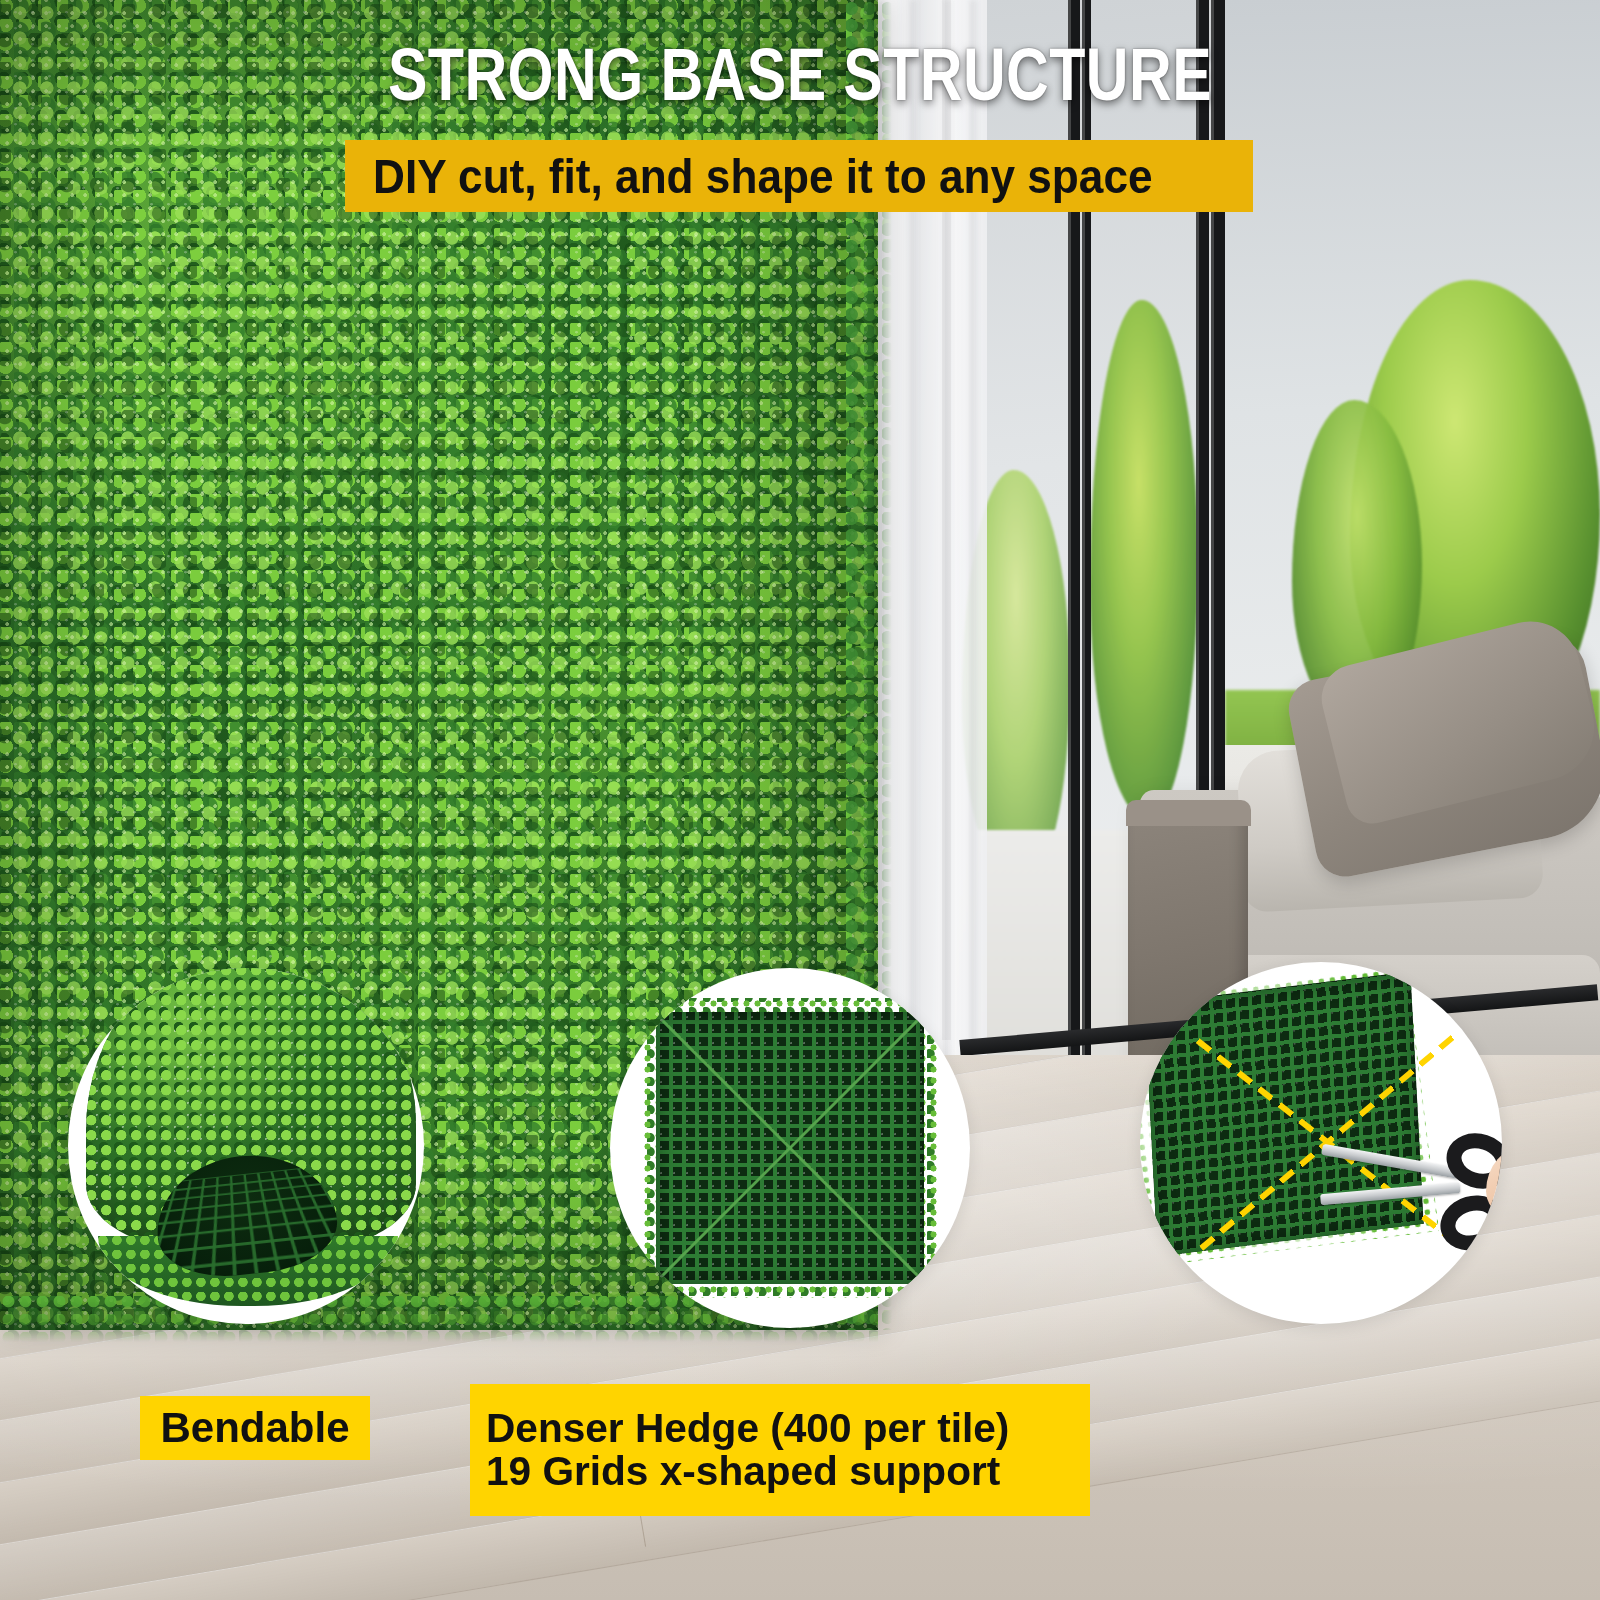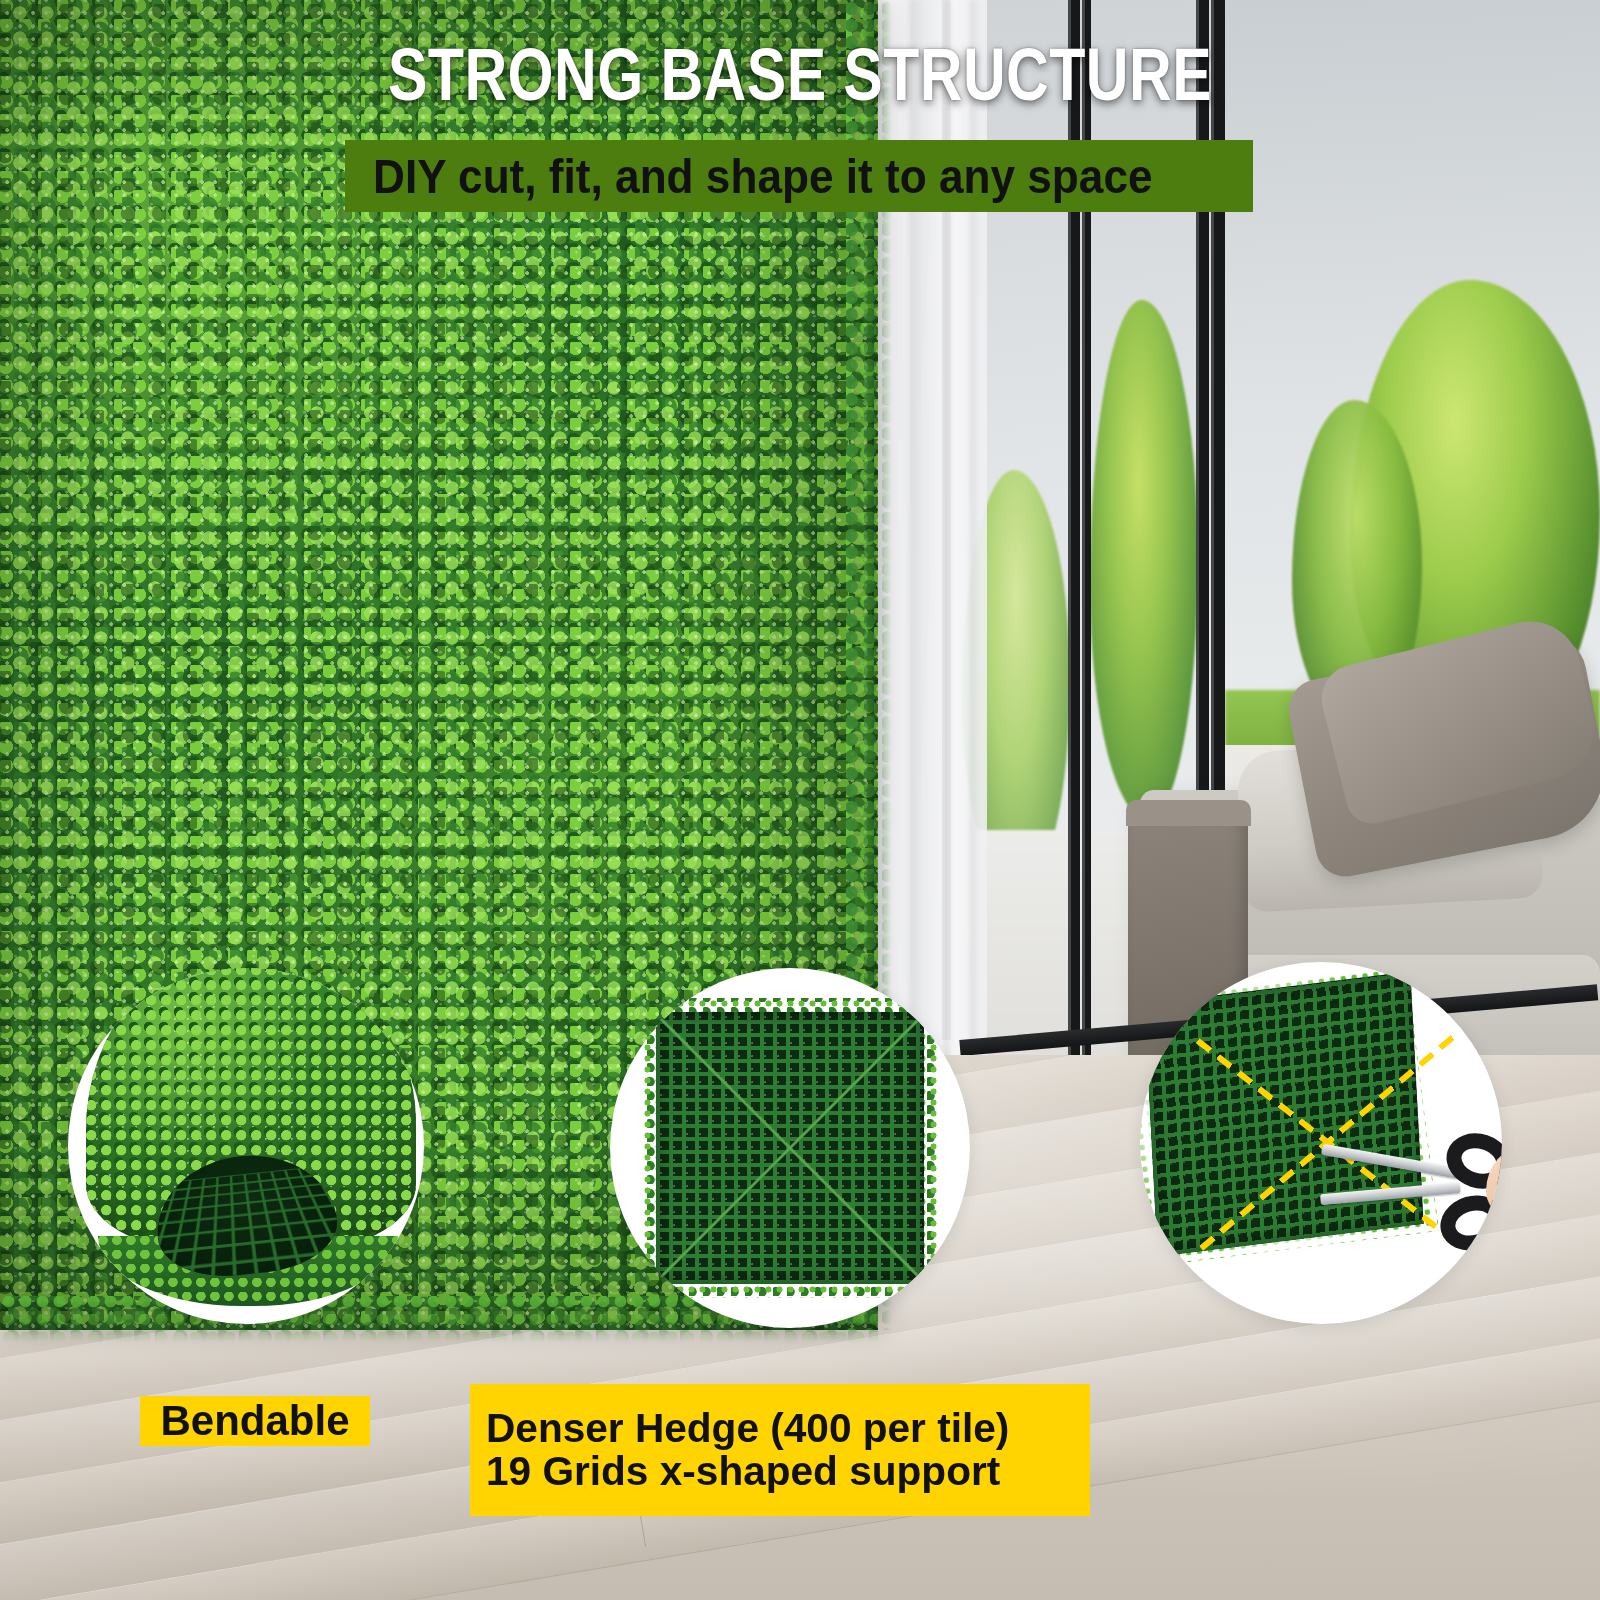--- a/index.html
+++ b/index.html
@@ -247,21 +247,21 @@
     font-weight:bold;
     letter-spacing:.5px;
     line-height:1;
     transform:scaleX(.80);
     text-shadow:0 3px 10px rgba(0,0,0,.55), 0 0 2px rgba(0,0,0,.5);
     white-space:nowrap;
   }
 
   .subbanner {
     position:absolute; left:345px; top:140px; width:908px; height:72px;
-    background:#4d7c0f;
+    background:#eab308;
     display:flex; align-items:center;
     padding-left:28px;
   }
   .subbanner span {
     color:#111111;
     font-size:48px; font-weight:bold;
     transform:scaleX(.92);
     transform-origin:left center;
     white-space:nowrap;
   }
@@ -406,21 +406,21 @@
   .finger.f1 { left:128px; top:74px;  width:74px; height:30px; }
 
   
   .chip {
     position:absolute;
     background:#FFD400;
     display:flex; align-items:center; justify-content:center;
     color:#111111; font-weight:bold;
     line-height:1.04;
   }
-  .chip.bendable { left:140px; top:1396px; width:230px; height:50px; font-size:42px; }
+  .chip.bendable { left:140px; top:1396px; width:230px; height:64px; font-size:42px; }
   .chip.denser   { left:470px; top:1384px; width:620px; height:132px;
                    flex-direction:column; align-items:flex-start;
                    padding:4px 14px 4px 16px; font-size:41px; }
   .chip.denser span { display:block; white-space:nowrap; transform:scaleX(.99); transform-origin:left center; }
   .chip.cuttable { left:1212px; top:1396px; width:210px; height:66px; font-size:42px; }
 </style>
 </head>
 <body>
 
 <div class="stage">

